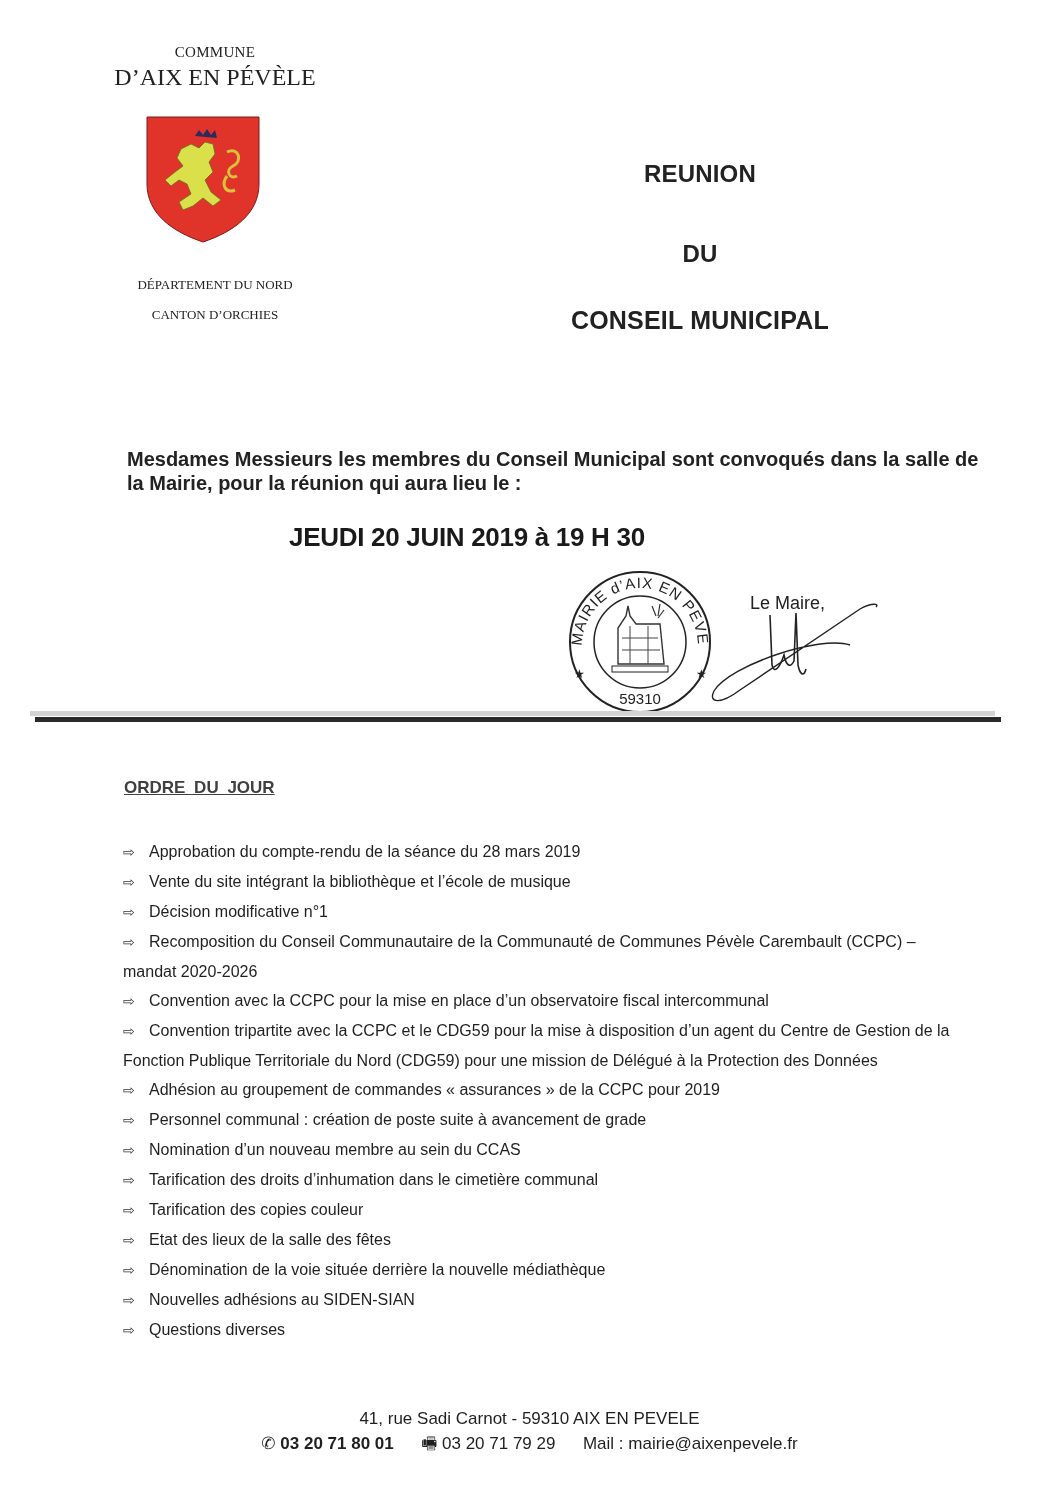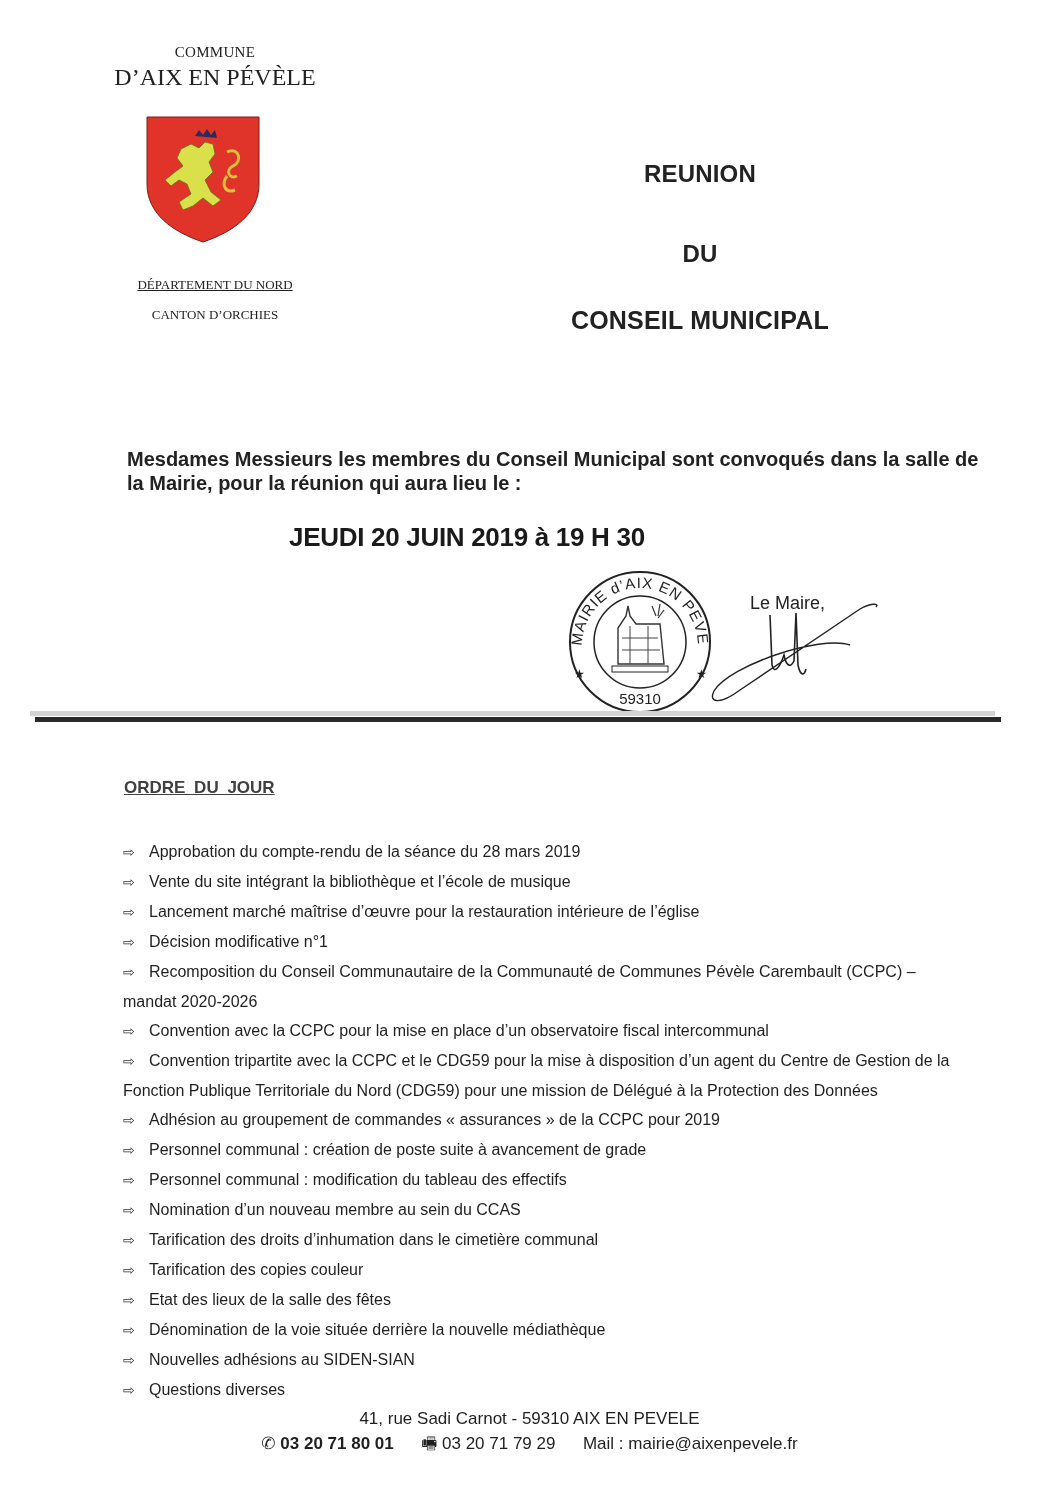--- a/index.html
+++ b/index.html
@@ -4,21 +4,21 @@
 <style>
   html, body { margin: 0; padding: 0; background: #ffffff; }
   body { width: 1059px; height: 1497px; position: relative; overflow: hidden; color: #1a1a1a; font-family: "Liberation Sans", sans-serif; }
   .abs { position: absolute; }
 
   
   .commune { left: 90px; width: 250px; text-align: center; font-family: "Liberation Serif", serif; color: #222; }
   .commune-label { top: 44px; font-size: 15px; letter-spacing: 0.3px; }
   .commune-name { top: 64px; font-size: 24px; }
   .shield { left: 143px; top: 114px; width: 120px; height: 130px; }
-  .dept { top: 277px; font-size: 13px; text-decoration: underline; }
+  .dept { top: 277px; font-size: 13px; }
   .canton { top: 307px; font-size: 13px; }
 
   
   .title { left: 540px; width: 320px; text-align: center; font-weight: bold; font-size: 24px; color: #222; letter-spacing: 0.2px; }
   .t1 { top: 160px; }
   .t2 { top: 240px; }
   .t3 { top: 306px; font-size: 25px; }
 
   .intro { left: 127px; top: 447px; width: 870px; font-size: 20px; font-weight: bold; line-height: 24px; color: #222; }
   .date { left: 289px; top: 522px; font-size: 26px; font-weight: bold; color: #1a1a1a; letter-spacing: -0.3px; }
@@ -95,28 +95,26 @@
 </svg>
 
 <div class="abs rule-top"></div>
 <div class="abs rule-bottom"></div>
 
 <div class="abs agenda-title">ORDRE  DU  JOUR</div>
 
 <div class="abs agenda">
   <div class="item"><span class="arrow">⇨</span><span>Approbation du compte-rendu de la séance du 28 mars 2019</span></div>
   <div class="item"><span class="arrow">⇨</span><span>Vente du site intégrant la bibliothèque et l’école de musique</span></div>
-  <div class="item"><span class="arrow">⇨</span><span>Lancement marché maîtrise d’œuvre pour la restauration intérieure de l’église</span></div>
   <div class="item"><span class="arrow">⇨</span><span>Décision modificative n°1</span></div>
   <div class="item multi"><span class="arrow">⇨</span><span>Recomposition du Conseil Communautaire de la Communauté de Communes Pévèle Carembault (CCPC) – mandat 2020-2026</span></div>
   <div class="item"><span class="arrow">⇨</span><span>Convention avec la CCPC pour la mise en place d’un observatoire fiscal intercommunal</span></div>
   <div class="item multi"><span class="arrow">⇨</span><span>Convention tripartite avec la CCPC et le CDG59 pour la mise à disposition d’un agent du Centre de Gestion de la Fonction Publique Territoriale du Nord (CDG59) pour une mission de Délégué à la Protection des Données</span></div>
   <div class="item"><span class="arrow">⇨</span><span>Adhésion au groupement de commandes « assurances » de la CCPC pour 2019</span></div>
   <div class="item"><span class="arrow">⇨</span><span>Personnel communal : création de poste suite à avancement de grade</span></div>
-  <div class="item"><span class="arrow">⇨</span><span>Personnel communal : modification du tableau des effectifs</span></div>
   <div class="item"><span class="arrow">⇨</span><span>Nomination d’un nouveau membre au sein du CCAS</span></div>
   <div class="item"><span class="arrow">⇨</span><span>Tarification des droits d’inhumation dans le cimetière communal</span></div>
   <div class="item"><span class="arrow">⇨</span><span>Tarification des copies couleur</span></div>
   <div class="item"><span class="arrow">⇨</span><span>Etat des lieux de la salle des fêtes</span></div>
   <div class="item"><span class="arrow">⇨</span><span>Dénomination de la voie située derrière la nouvelle médiathèque</span></div>
   <div class="item"><span class="arrow">⇨</span><span>Nouvelles adhésions au SIDEN-SIAN</span></div>
   <div class="item"><span class="arrow">⇨</span><span>Questions diverses</span></div>
 </div>
 
 <div class="abs footer addr">41, rue Sadi Carnot - 59310 AIX EN PEVELE</div>

